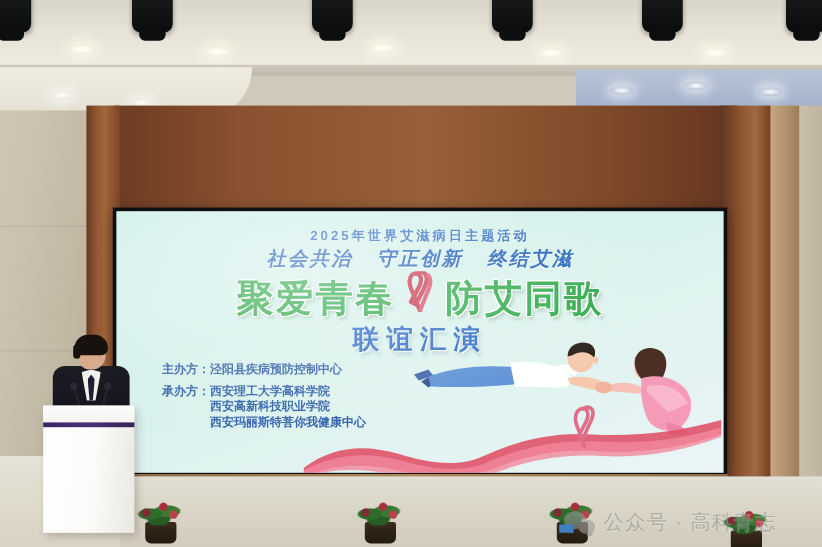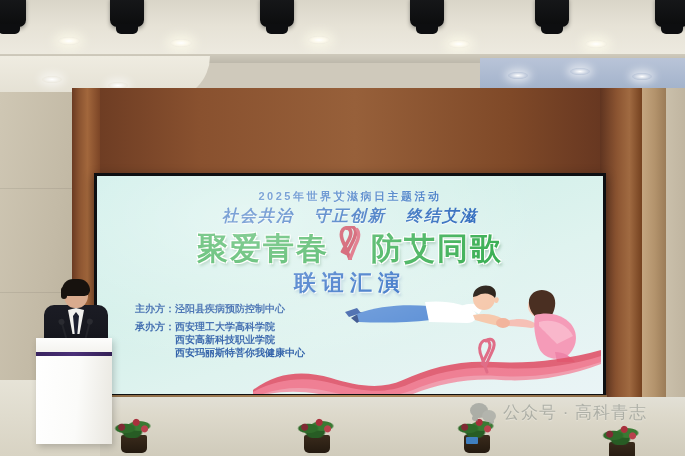--- a/index.html
+++ b/index.html
@@ -246,21 +246,21 @@
     position:absolute;left:0;top:14px;width:100%;height:4px;
     background:linear-gradient(90deg,#3a2560,#4a2f78 50%,#342055);
   }
   .podium-cable{
     position:absolute;left:-6px;top:24px;width:7px;height:80px;
     border-left:2px solid #cfcabd;border-radius:0 0 0 40px;
   }
 
   
   .watermark{
-    position:absolute;left:470px;top:401px;display:flex;align-items:center;gap:7px;
+    position:absolute;left:470px;top:424px;display:flex;align-items:center;gap:7px;
     opacity:.62;
   }
   .wechat-ico{position:relative;width:26px;height:19px;}
   .wc-b1{
     position:absolute;left:0;top:0;width:18px;height:15px;border-radius:50%;
     background:#8f9490;
   }
   .wc-b1:after{content:"";position:absolute;left:2px;bottom:-3px;width:6px;height:6px;
     background:#8f9490;border-radius:50% 50% 0 50%;transform:rotate(10deg);}
   .wc-b2{

